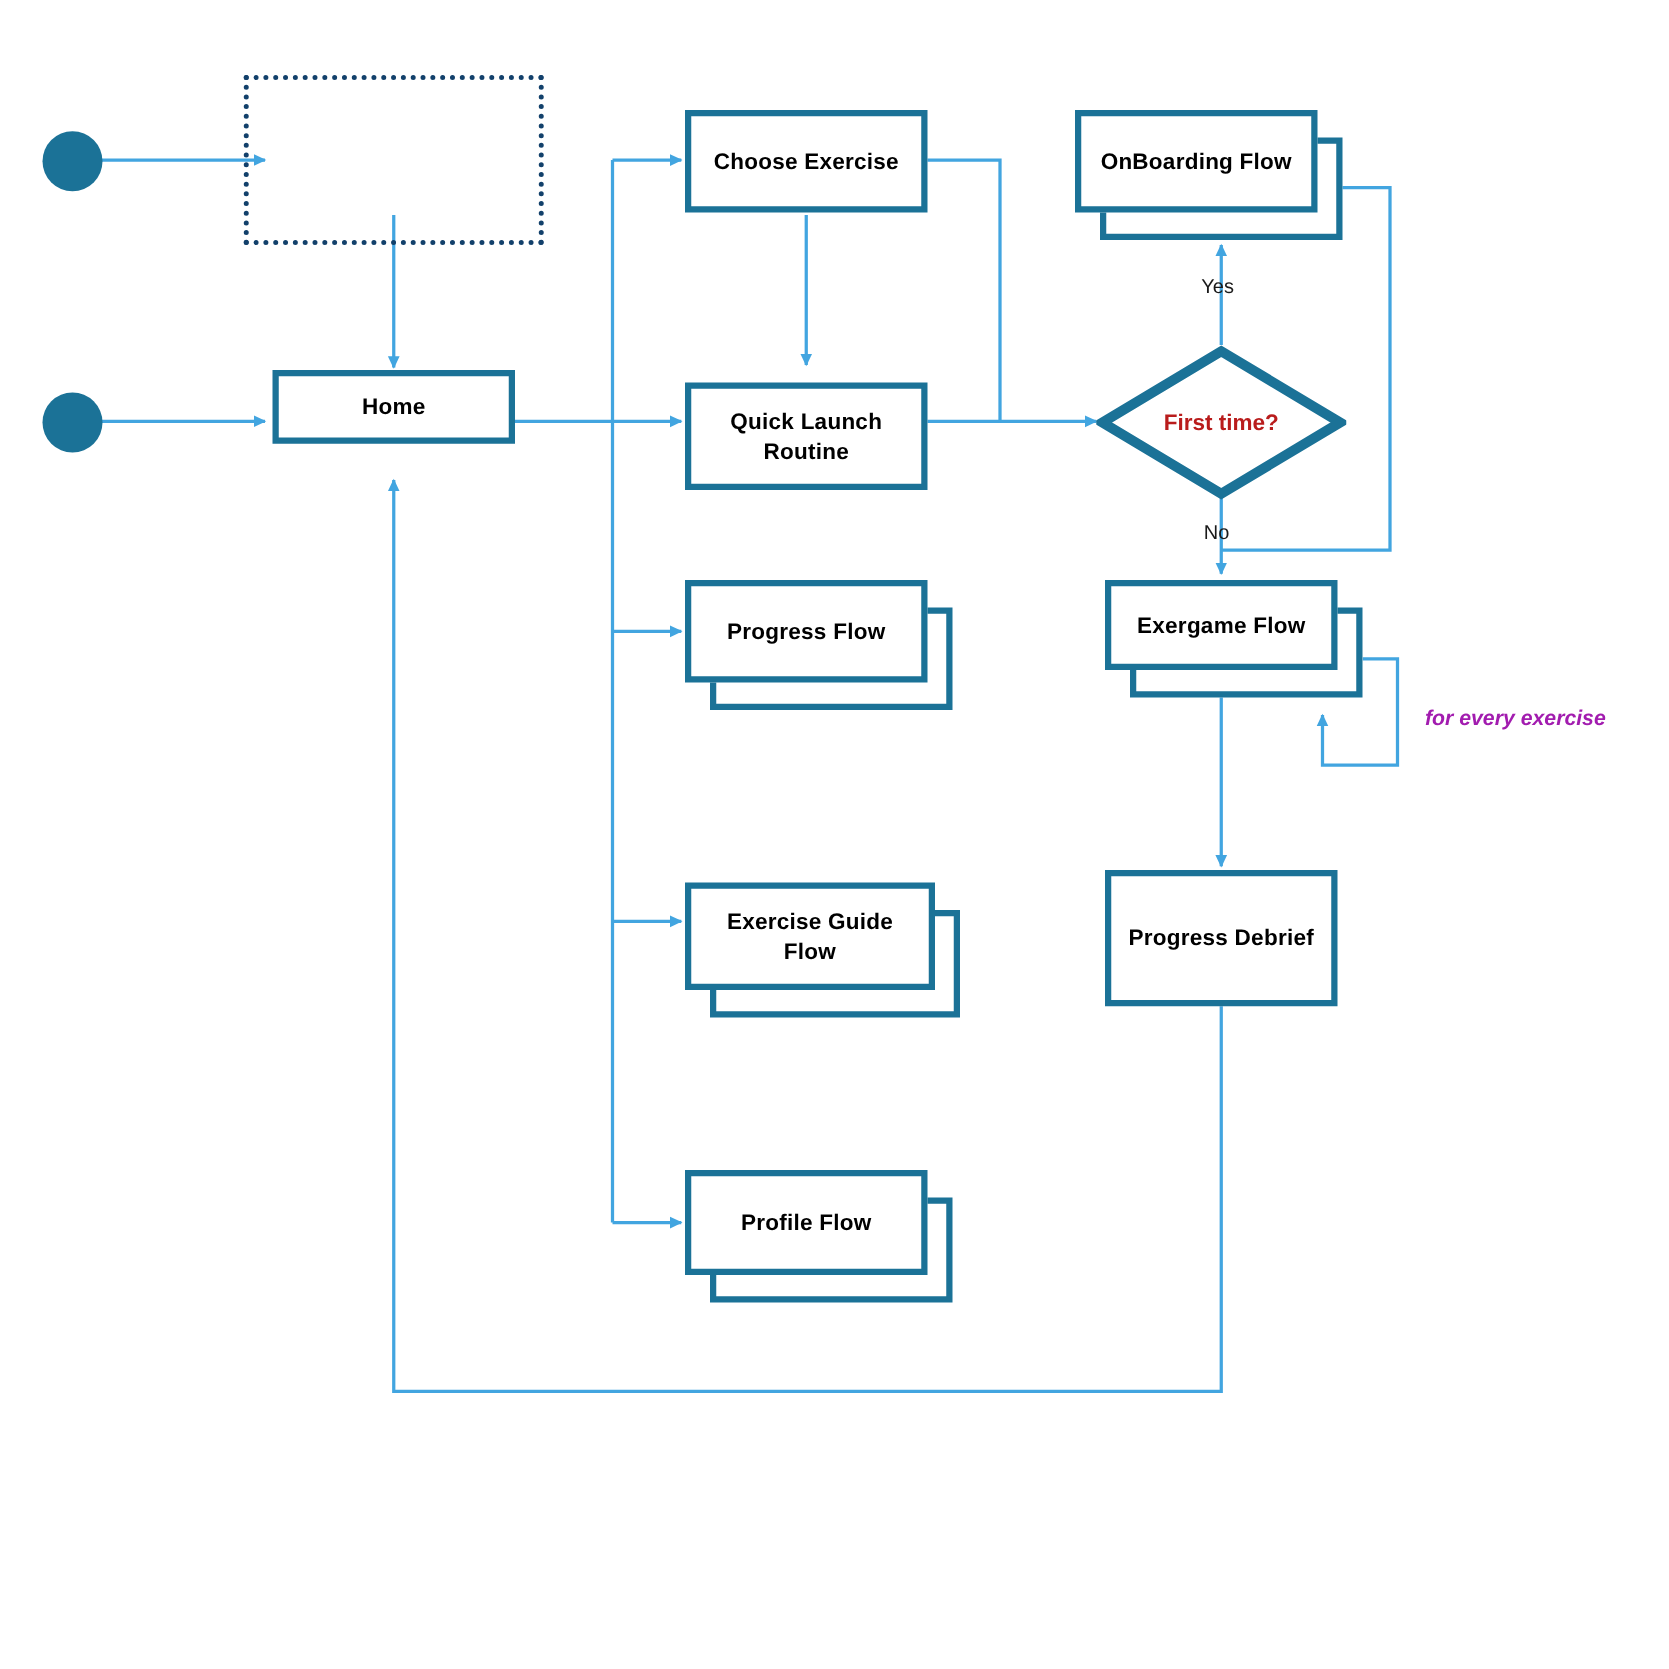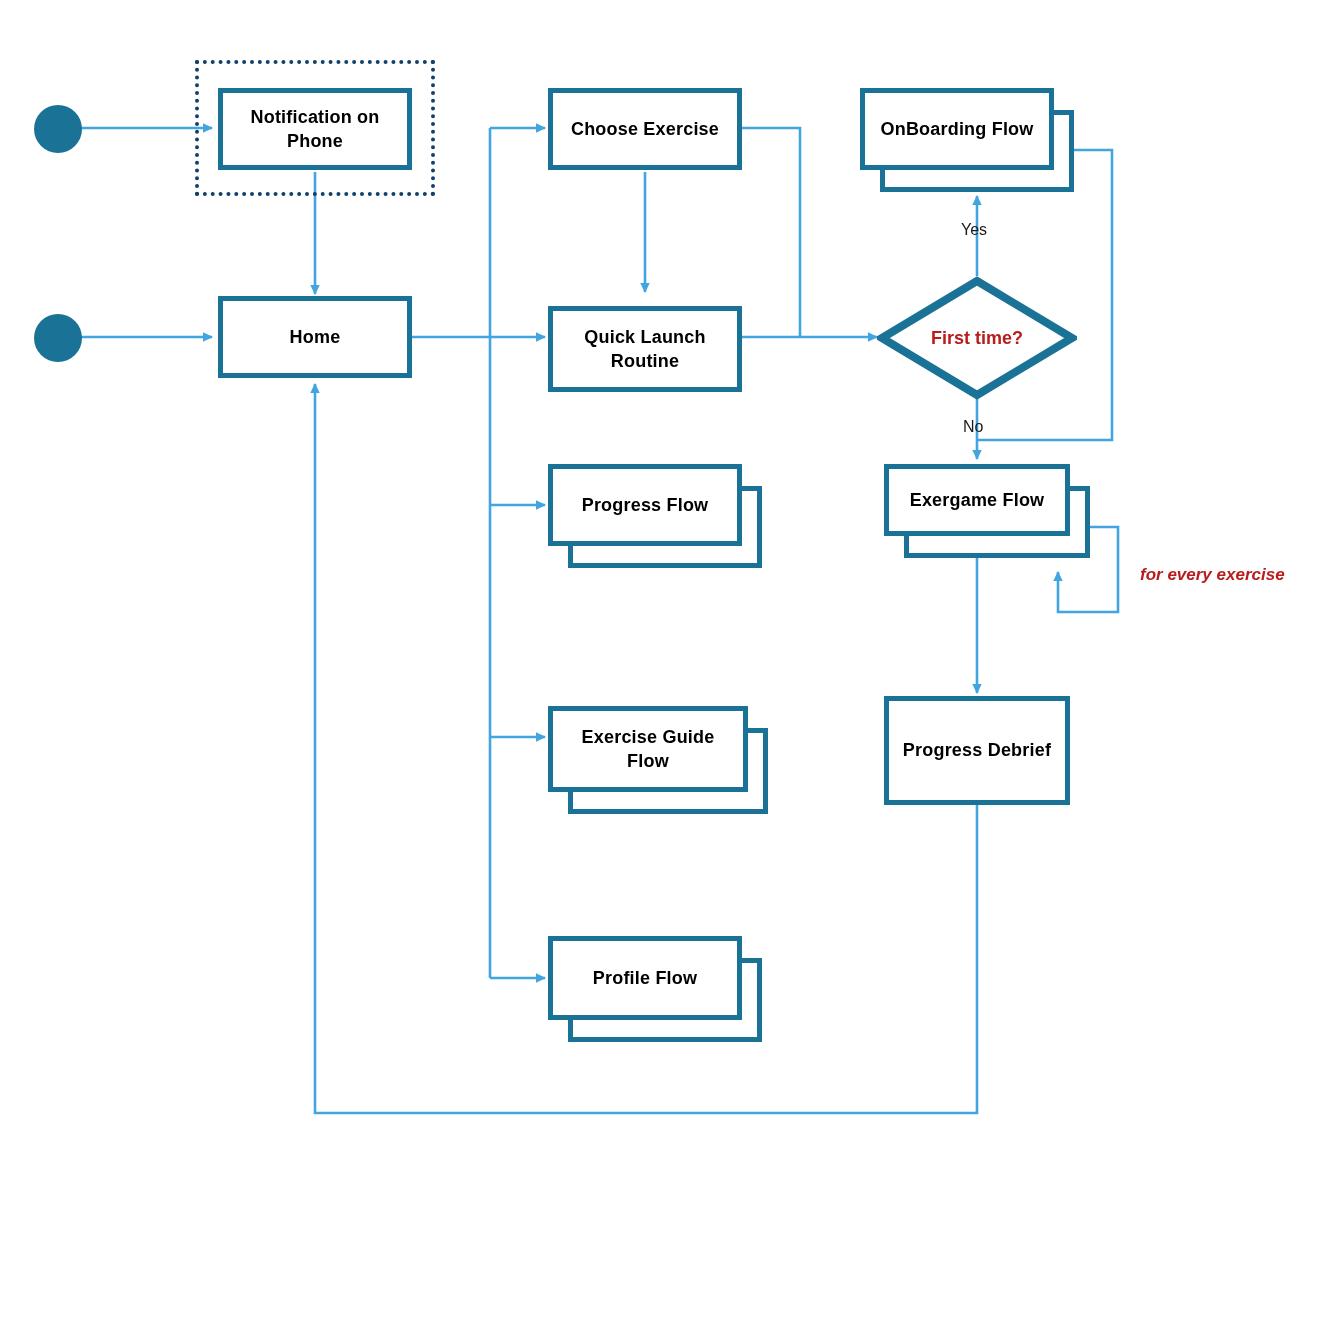--- a/index.html
+++ b/index.html
@@ -101,21 +101,21 @@
     color: #1a1a1a;
     z-index: 4;
     background: transparent;
     white-space: nowrap;
   }
   .annotation {
     position: absolute;
     font-size: 17px;
     font-weight: bold;
     font-style: italic;
-    color: #b91c1c;
+    color: #a21caf;
     z-index: 4;
     white-space: nowrap;
   }
 </style>
 </head>
 <body>
 
 <div id="canvas">
 
   <svg id="wires" viewBox="0 0 1335 1335">
@@ -163,28 +163,22 @@
       <path d="M977,781 L977,1113 L315,1113 L315,384" marker-end="url(#ah)"></path>
 
     </g>
   </svg>
 
   <div class="dotted-region" style="left:195px; top:60px; width:240px; height:136px;"></div>
 
   <div class="startdot" style="left:34px; top:105px; width:48px; height:48px;"></div>
   <div class="startdot" style="left:34px; top:314px; width:48px; height:48px;"></div>
 
-  <div class="node" style="left:218px; top:88px; width:194px; height:82px;">
-    <div class="boxface">
-      <span class="nodelabel">Notification on
-Phone</span>
-    </div>
-  </div>
-
-  <div class="node" style="left:218px; top:296px; width:194px; height:82px;">
+
+  <div class="node" style="left:218px; top:296px; width:194px; height:59px;">
     <div class="boxface">
       <span class="nodelabel">Home</span>
     </div>
   </div>
 
   <div class="node" style="left:548px; top:88px; width:194px; height:82px;">
     <div class="boxface">
       <span class="nodelabel">Choose Exercise</span>
     </div>
   </div>

